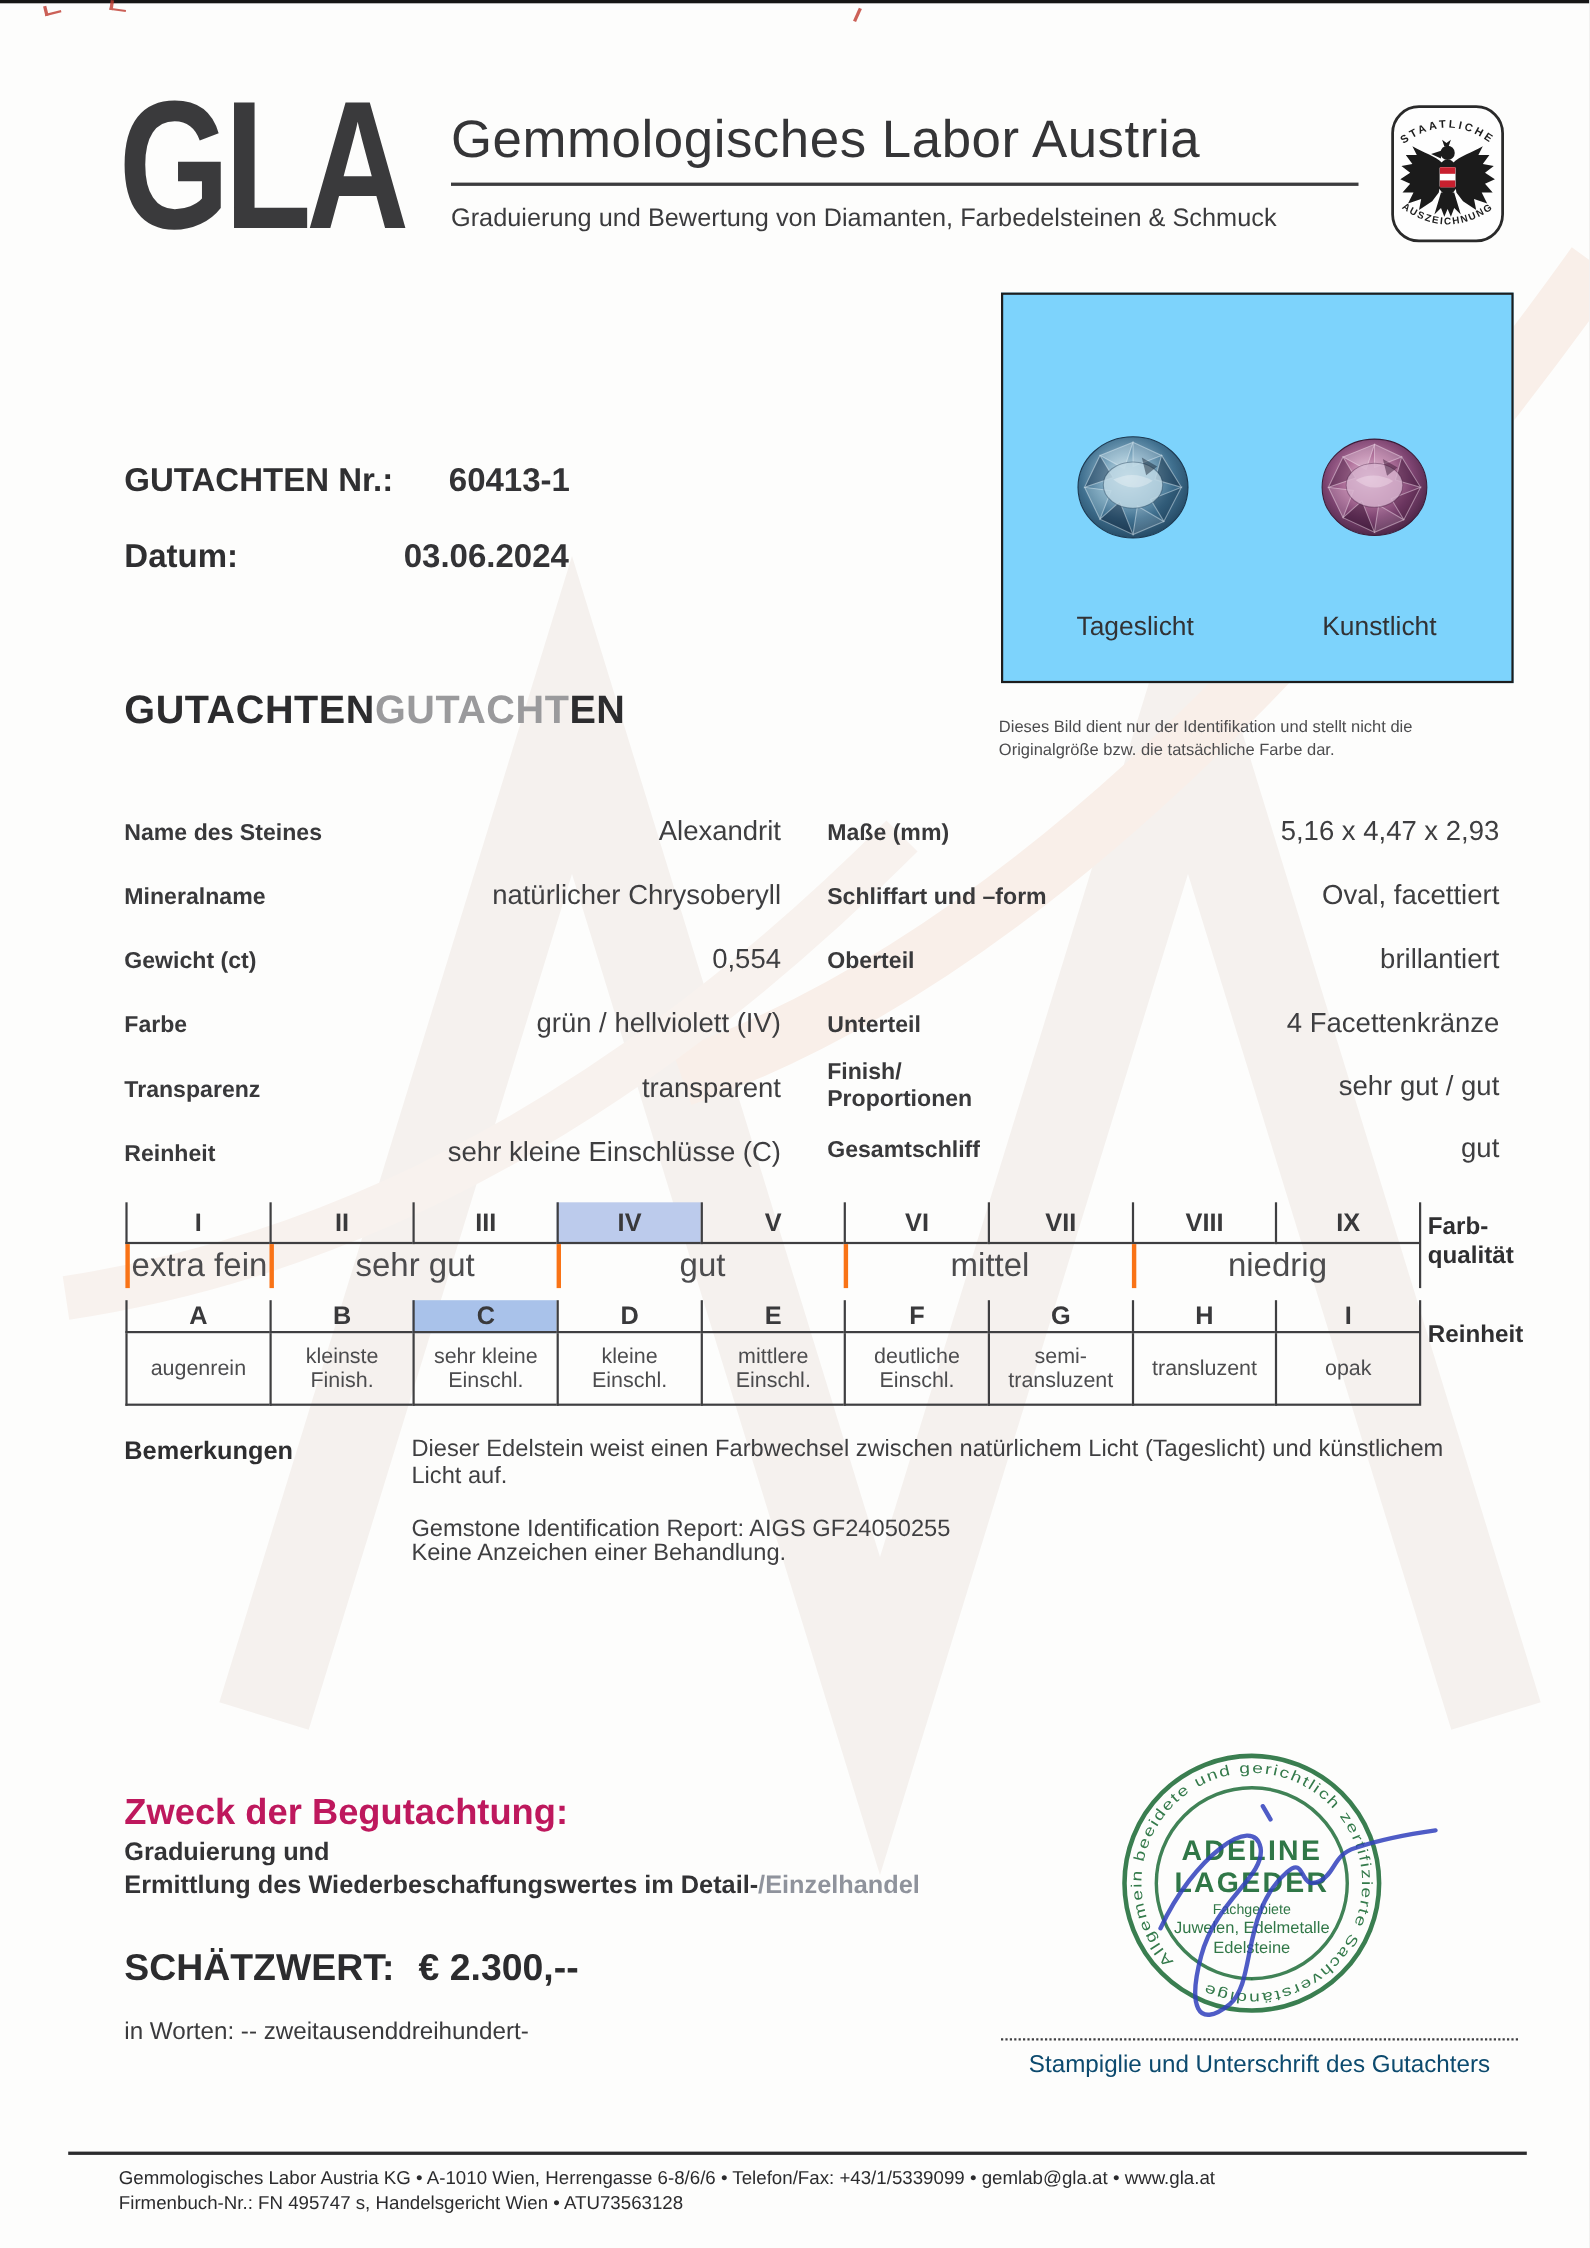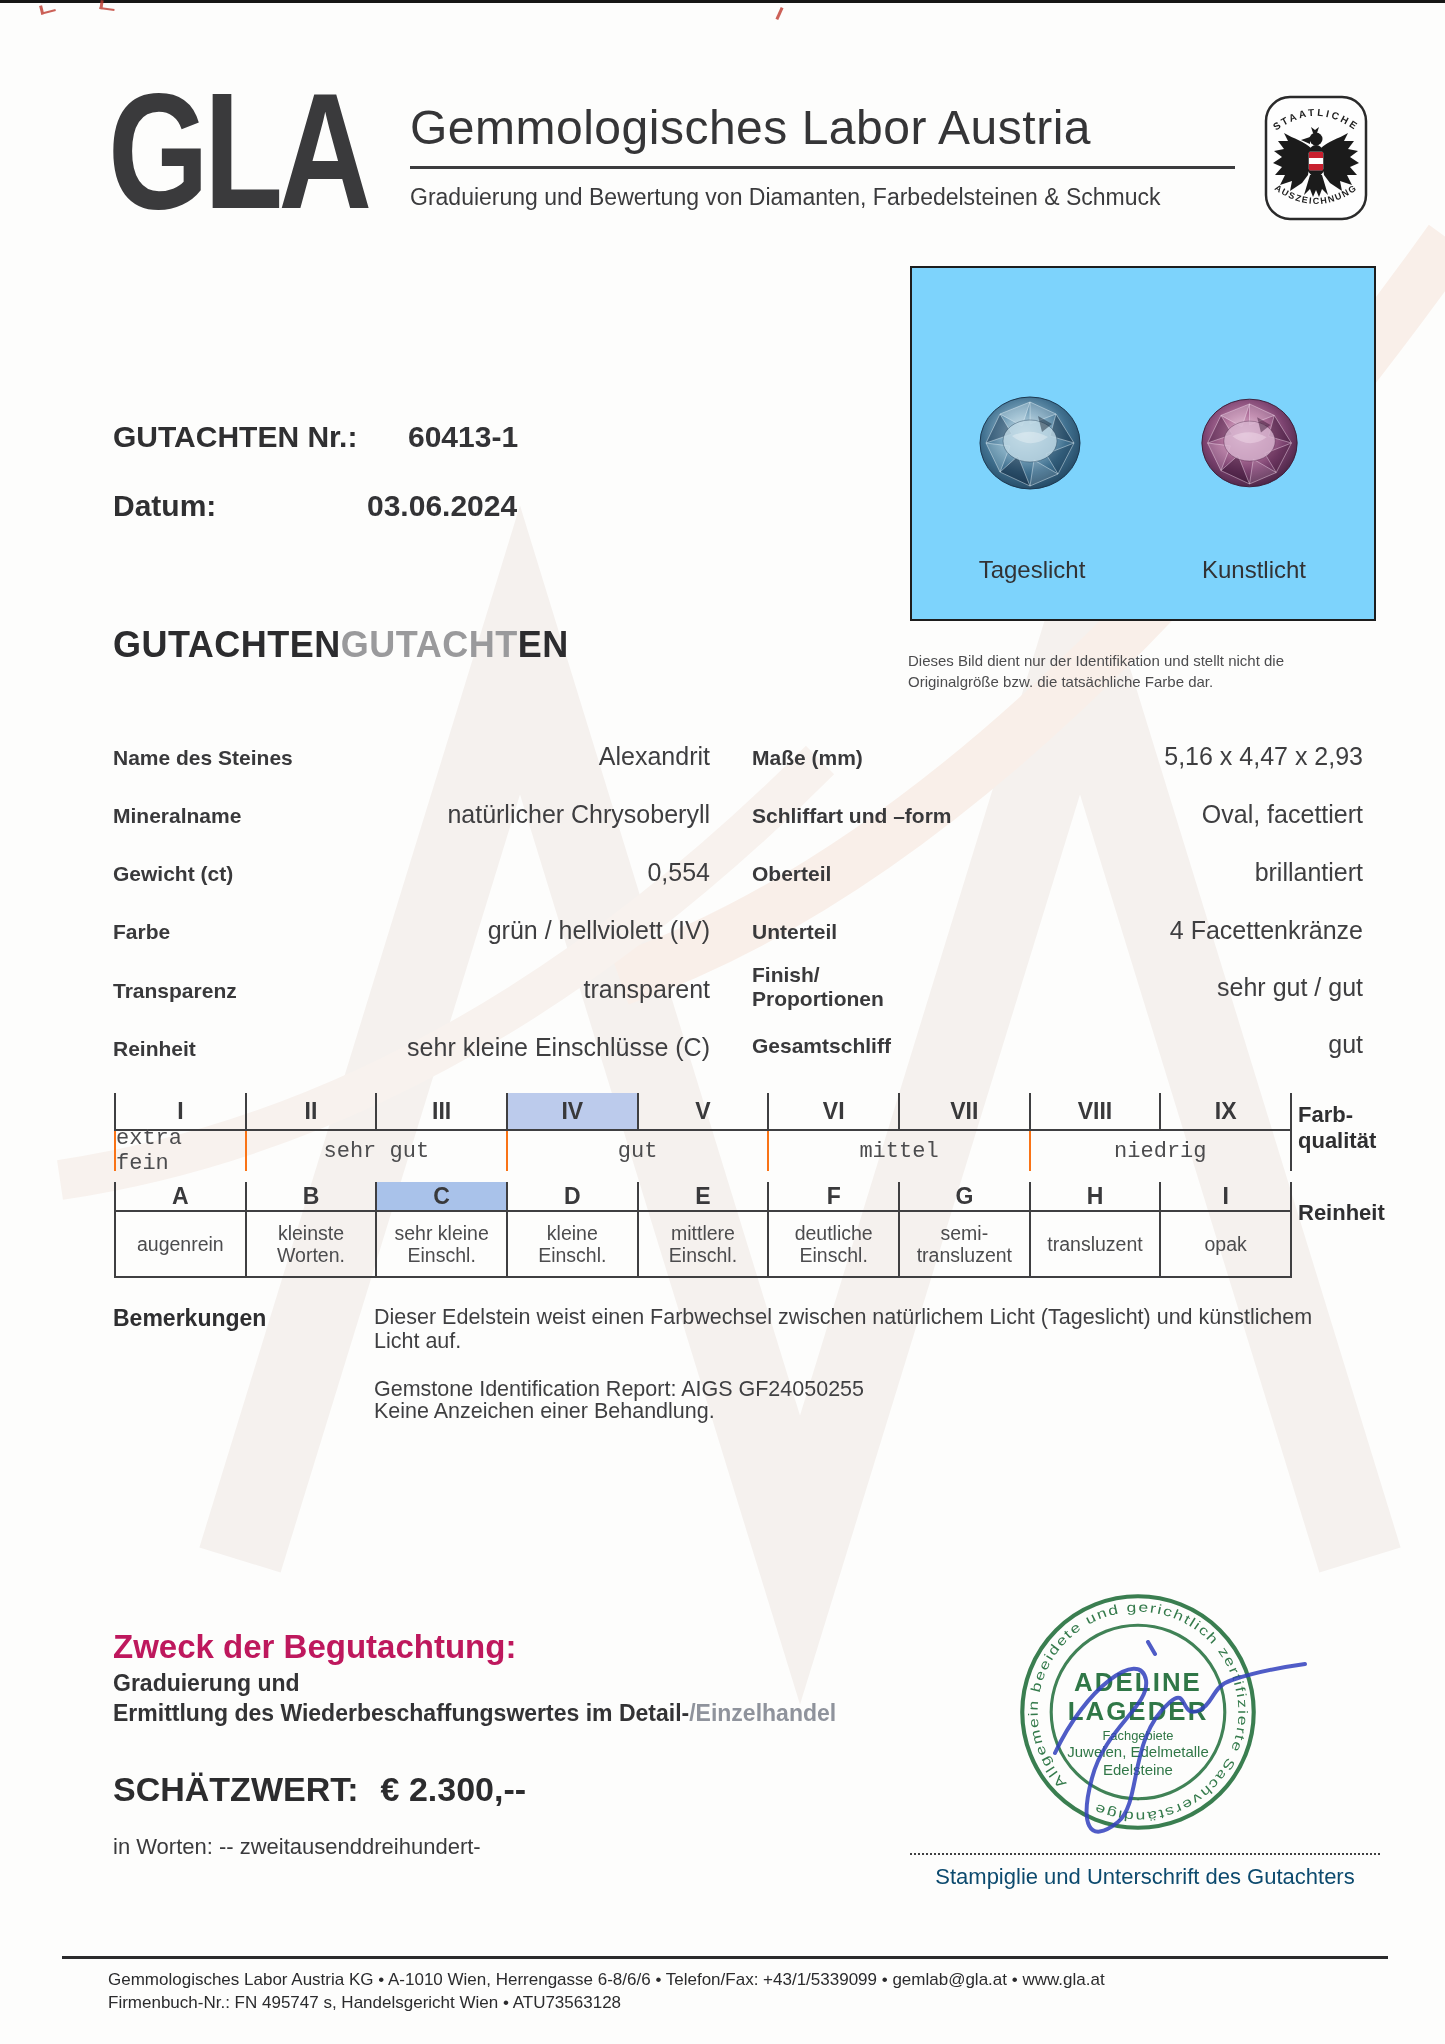--- a/index.html
+++ b/index.html
@@ -44,22 +44,22 @@
   .fvalue { font-size:25px; color:#3e3e40; text-align:right; }
 
   
   .scale { position:absolute; left:114px; width:1176px; display:grid;
            grid-template-columns:repeat(9,1fr); border-right:2px solid #3f3f41; }
   .scale.color { top:1093px; grid-template-rows:38px 40px; }
   .scale.clarity { top:1182px; grid-template-rows:30px 66px; }
   .gcell { border-left:2px solid #3f3f41; border-bottom:2px solid #3f3f41;
            display:flex; align-items:center; justify-content:center;
            font-weight:700; font-size:23px; color:#39393b; }
-  .qcell { border-left:2px solid #f97316; display:flex; align-items:center; justify-content:center;
-           font-size:22px; color:#4c4c4e;font-family:Liberation Mono, monospace; }
+  .qcell { border-left:4px solid #f97316; display:flex; align-items:center; justify-content:center;
+           font-size:30px; color:#4c4c4e; }
   .dcell { border-left:2px solid #3f3f41; border-bottom:2px solid #3f3f41;
            display:flex; align-items:center; justify-content:center; text-align:center;
            font-size:19.5px; line-height:22px; color:#4c4c4e; }
   .hl { background:#bccbec; }
   .scale.clarity .hl { background:#a9c2ea; }
   .axislabel { position:absolute; left:1298px; font-size:22px; font-weight:700; color:#2f2f31; line-height:26px; }
 
   
   .remlabel { left:113px; top:1305px; font-size:23px; font-weight:700; }
   .remline { left:374px; font-size:21.5px; color:#3f3f41; }
@@ -271,21 +271,21 @@
     <div class="gcell">B</div>
     <div class="gcell hl">C</div>
     <div class="gcell">D</div>
     <div class="gcell">E</div>
     <div class="gcell">F</div>
     <div class="gcell">G</div>
     <div class="gcell">H</div>
     <div class="gcell">I</div>
     <div class="dcell pre">augenrein</div>
     <div class="dcell pre">kleinste
-Worten.</div>
+Finish.</div>
     <div class="dcell pre">sehr kleine
 Einschl.</div>
     <div class="dcell pre">kleine
 Einschl.</div>
     <div class="dcell pre">mittlere
 Einschl.</div>
     <div class="dcell pre">deutliche
 Einschl.</div>
     <div class="dcell pre">semi-
 transluzent</div>

